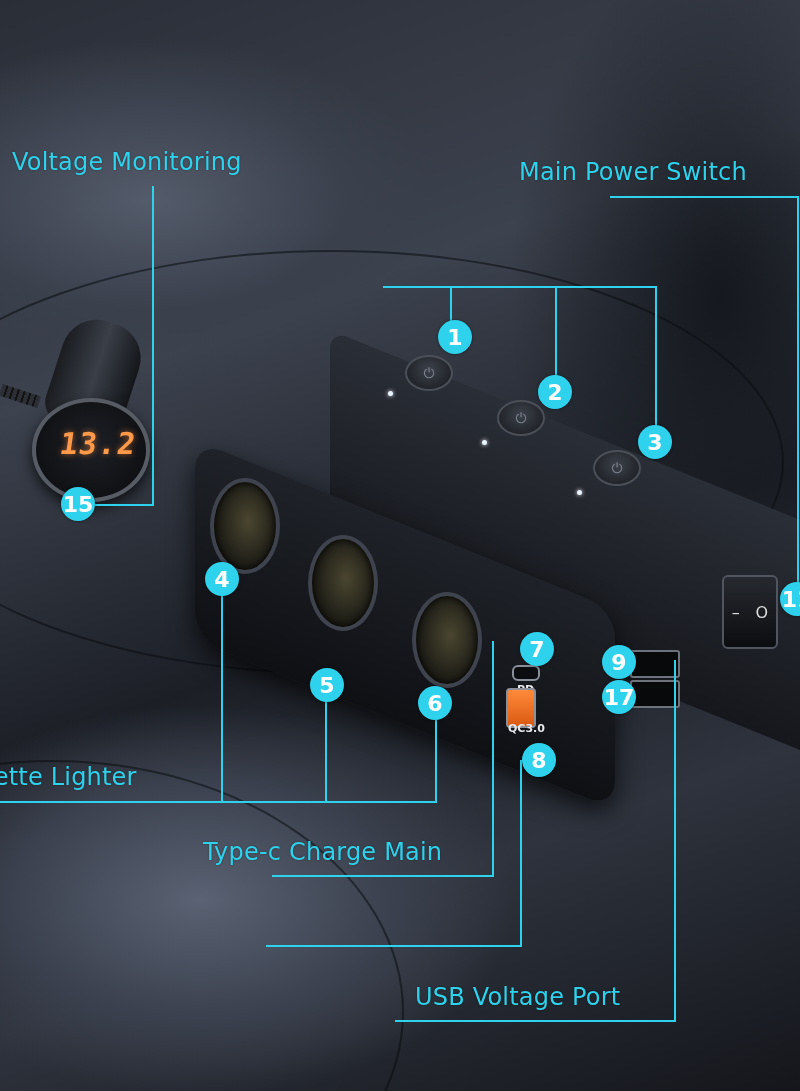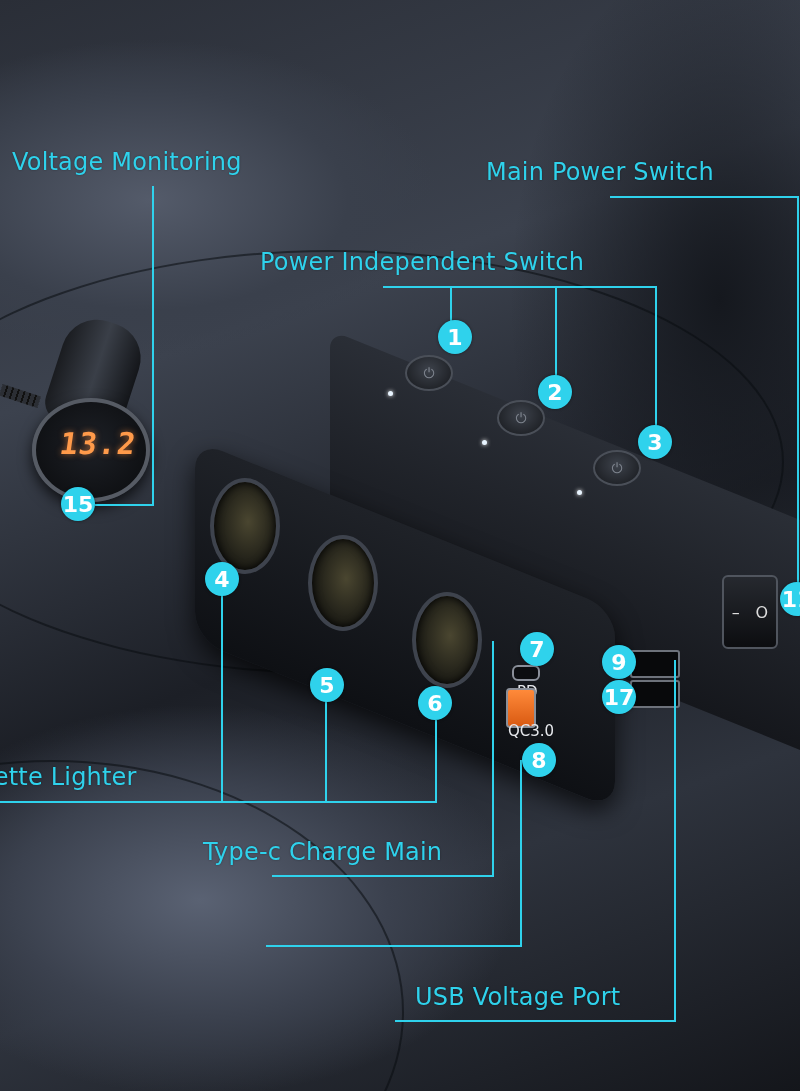--- a/index.html
+++ b/index.html
@@ -16,41 +16,40 @@
   .ln { position:absolute; background:#2fd2ec; }
   .badge { position:absolute; width:34px; height:34px; border-radius:50%; background:#2fd2ec; color:#fff; font-size:22px; font-weight:bold; display:flex; align-items:center; justify-content:center; box-shadow:0 0 3px rgba(0,0,0,0.5); }
   
   .dev-top { position:absolute; left:330px; top:330px; width:500px; height:230px; background:linear-gradient(180deg,#2a2e36,#15171c); transform:skewY(22deg); transform-origin:left top; border-radius:18px; }
   .dev-front { position:absolute; left:195px; top:440px; width:420px; height:200px; background:linear-gradient(180deg,#1f2228 0%, #0e1014 100%); border-radius:28px; transform:skewY(22deg); transform-origin:left top; box-shadow:0 10px 25px rgba(0,0,0,0.7); }
   .socket { position:absolute; width:62px; height:88px; border-radius:50%; background:radial-gradient(ellipse at 55% 45%, #4a4630 0%, #24231a 55%, #0b0b09 100%); border:4px solid #3e434d; box-shadow:inset 0 0 8px #000; }
   .btn { position:absolute; width:44px; height:32px; border-radius:50%; background:radial-gradient(ellipse at 50% 40%, #3d424b, #16181c); border:2px solid #4a4f58; color:#7d838d; font-size:14px; display:flex; align-items:center; justify-content:center; }
   .led { position:absolute; width:5px; height:5px; border-radius:50%; background:#e8f4ff; box-shadow:0 0 4px #fff; }
   .port-c { position:absolute; width:24px; height:12px; border-radius:6px; border:2px solid #8a8f99; background:#0c0d10; }
   .port-qc { position:absolute; width:26px; height:36px; border-radius:4px; background:linear-gradient(180deg,#ff8a3a,#d95a12); border:2px solid #8a8f99; }
-  .port-txt { position:absolute; color:#e6e8ec; font-size:15px; font-weight:normal; }
+  .port-txt { position:absolute; color:#e6e8ec; font-size:11px; font-weight:bold; }
   .usb { position:absolute; width:46px; height:24px; border:2px solid #6d727b; border-radius:3px; background:#08090b; }
   .rocker { position:absolute; left:722px; top:575px; width:52px; height:70px; background:linear-gradient(180deg,#26292f,#0c0d10); border:2px solid #50555e; border-radius:6px; color:#ddd; font-size:16px; display:flex; align-items:center; justify-content:space-around; }
   
   .plug { position:absolute; left:20px; top:320px; width:130px; height:180px; }
   .plug-body { position:absolute; left:35px; top:0; width:80px; height:110px; background:linear-gradient(90deg,#1a1c20,#3a3f48,#14161a); border-radius:36px 36px 20px 20px; transform:rotate(18deg); }
   .plug-face { position:absolute; left:12px; top:78px; width:110px; height:96px; border-radius:50%; background:radial-gradient(ellipse at 50% 45%, #1d2026, #0a0b0d); border:4px solid #565b64; box-shadow:0 6px 14px rgba(0,0,0,0.7); }
   .volt { position:absolute; left:40px; top:106px; color:#ff9a4a; font-family:"DejaVu Sans Mono", monospace; font-size:30px; font-weight:bold; letter-spacing:1px; transform:skewX(-8deg); text-shadow:0 0 6px rgba(255,140,60,0.6); }
   .cable { position:absolute; left:0; top:390px; width:40px; height:12px; background:repeating-linear-gradient(90deg,#2b2e34 0 4px,#111 4px 6px); transform:rotate(18deg); }
 </style>
 </head>
 <body>
 
 <div class="stage">
 
   <div class="seam" style="left:-120px;top:250px;width:900px;height:420px;"></div>
   <div class="seam" style="left:-300px;top:760px;width:700px;height:500px;"></div>
 
   <div class="label" style="left:12px;top:148px;">Voltage Monitoring</div>
-  <div class="label" style="left:486px;top:158px;">Main Power Switch</div>
-  <div class="label" style="left:260px;top:248px;">Power Independent Switch</div>
+  <div class="label" style="left:519px;top:158px;">Main Power Switch</div>
   <div class="label" style="left:-70px;top:763px;">Cigarette Lighter</div>
   <div class="label" style="left:203px;top:838px;">Type-c Charge Main</div>
   <div class="label" style="left:415px;top:983px;">USB Voltage Port</div>
 
   <div class="plug">
     <div class="plug-body"></div>
     <div class="plug-face"></div>
     <div class="volt">13.2</div>
   </div>
   <div class="cable"></div>

